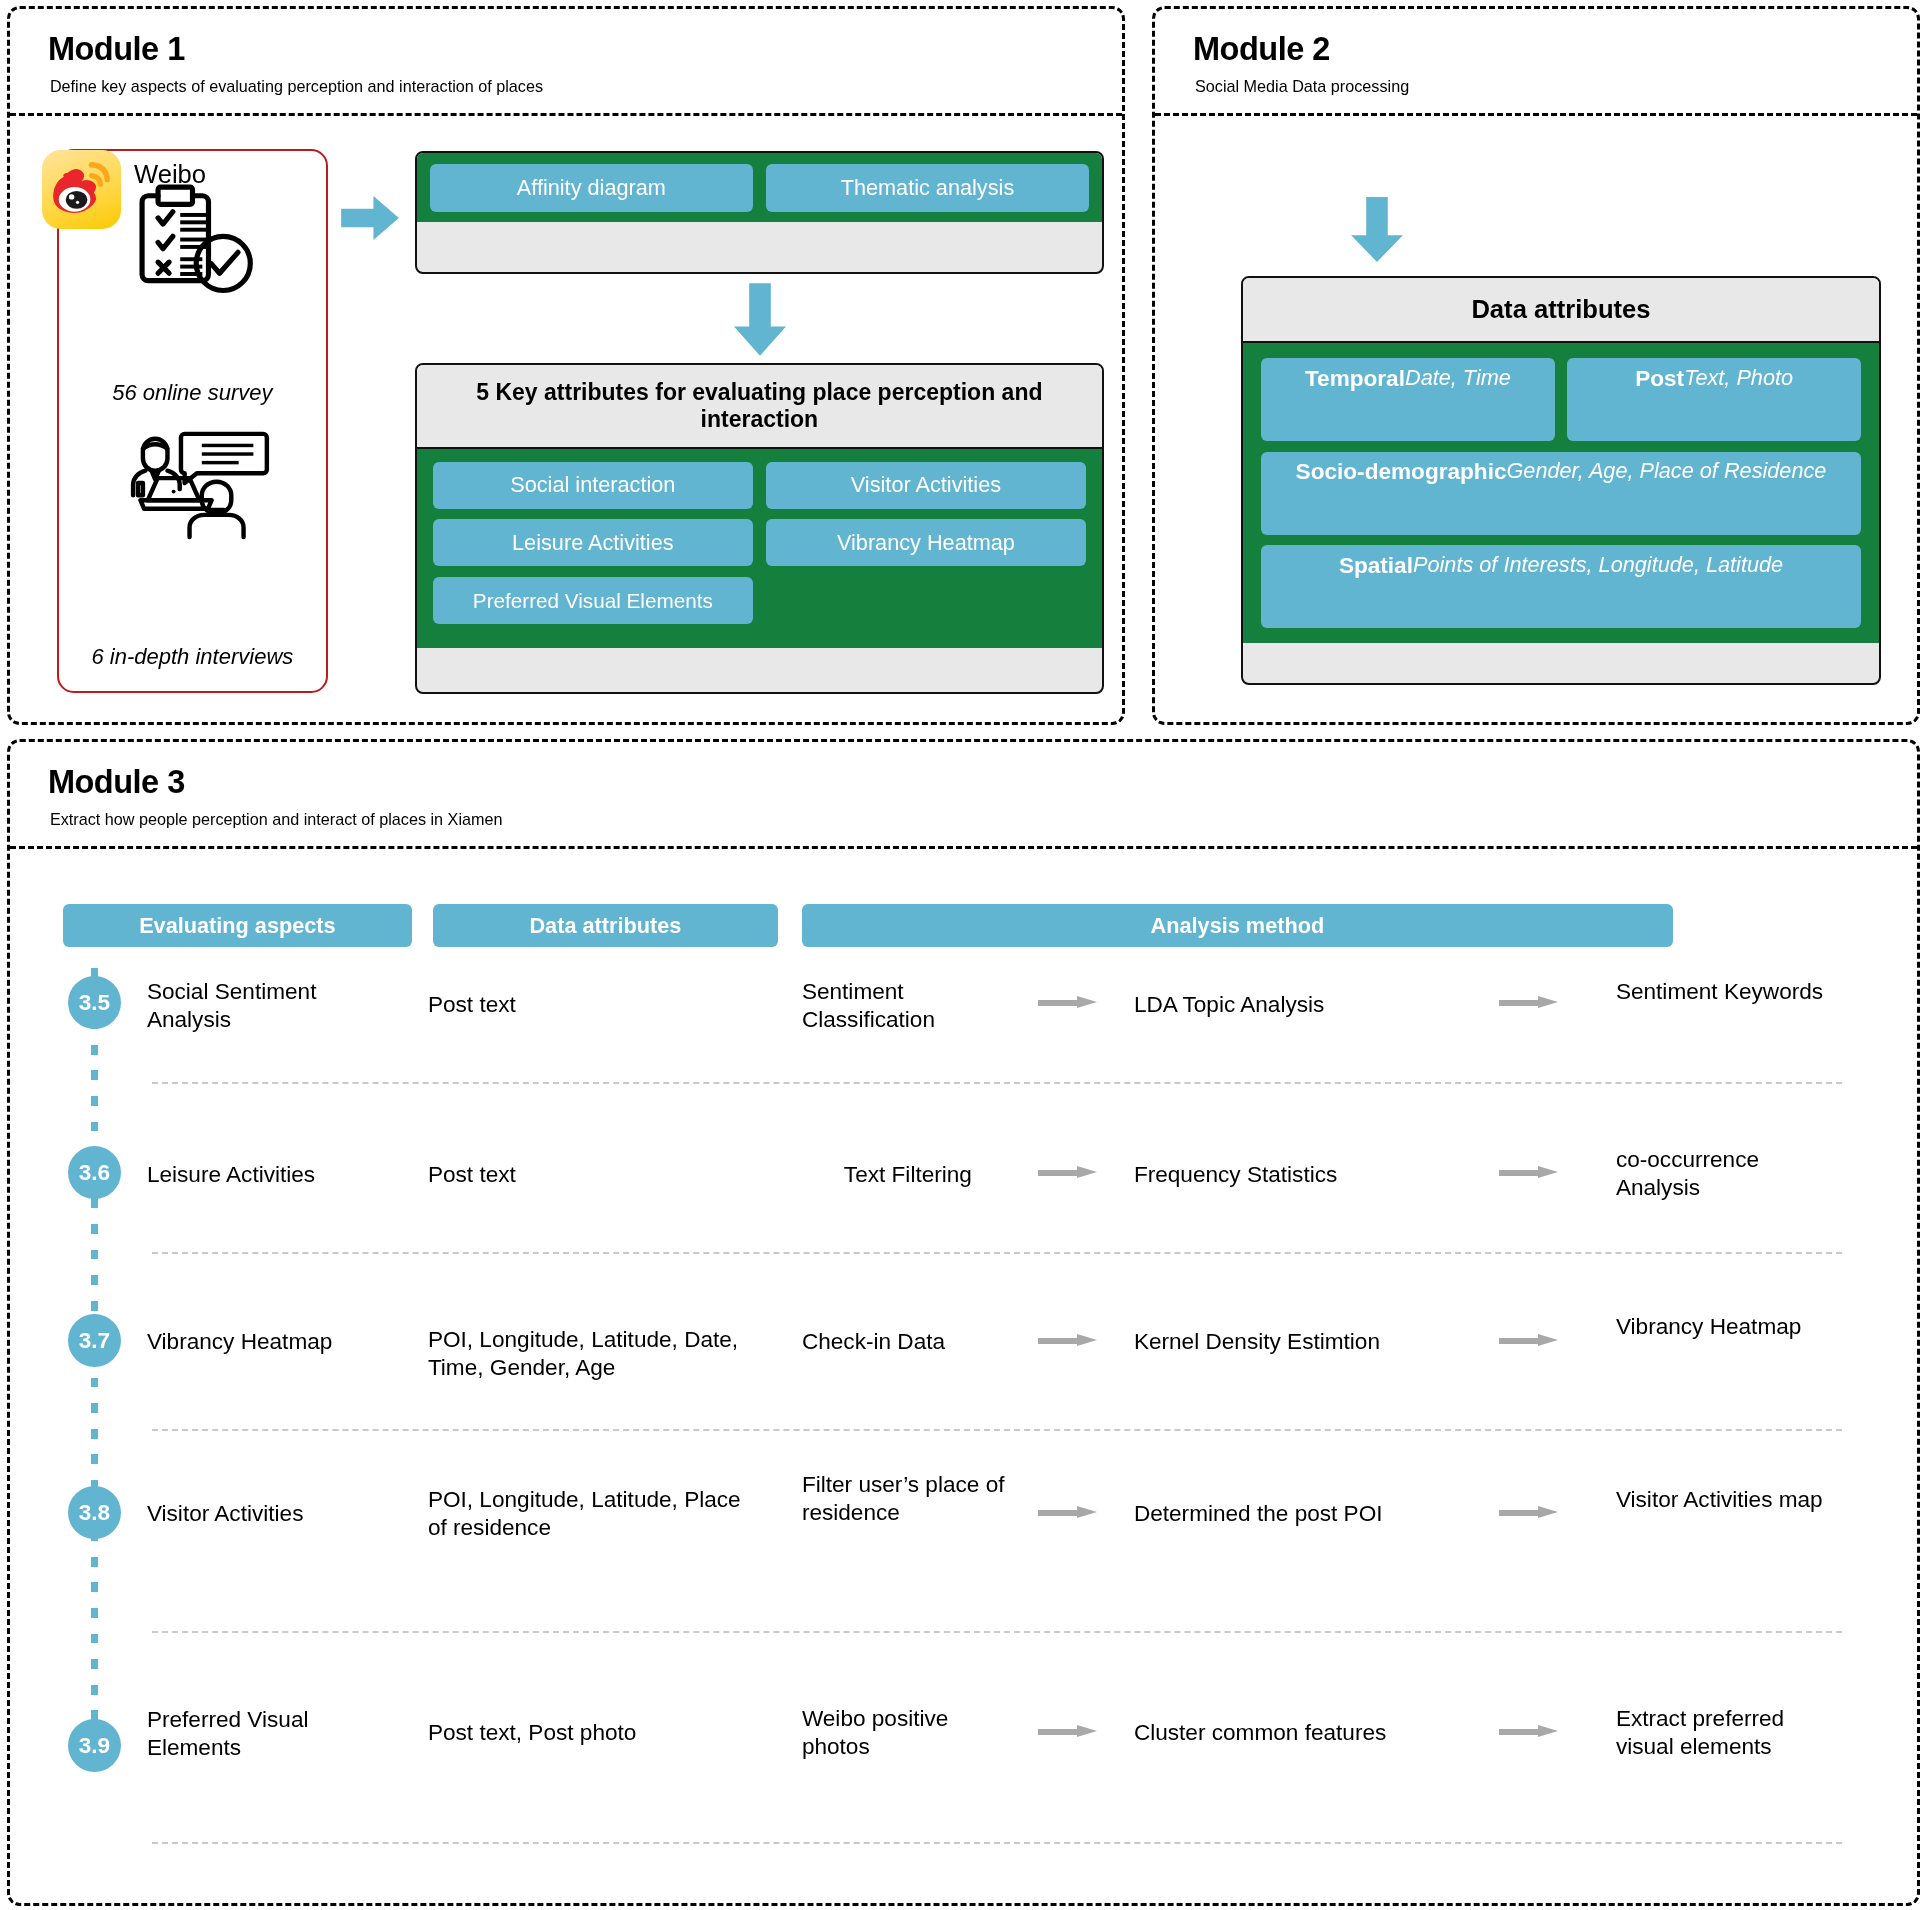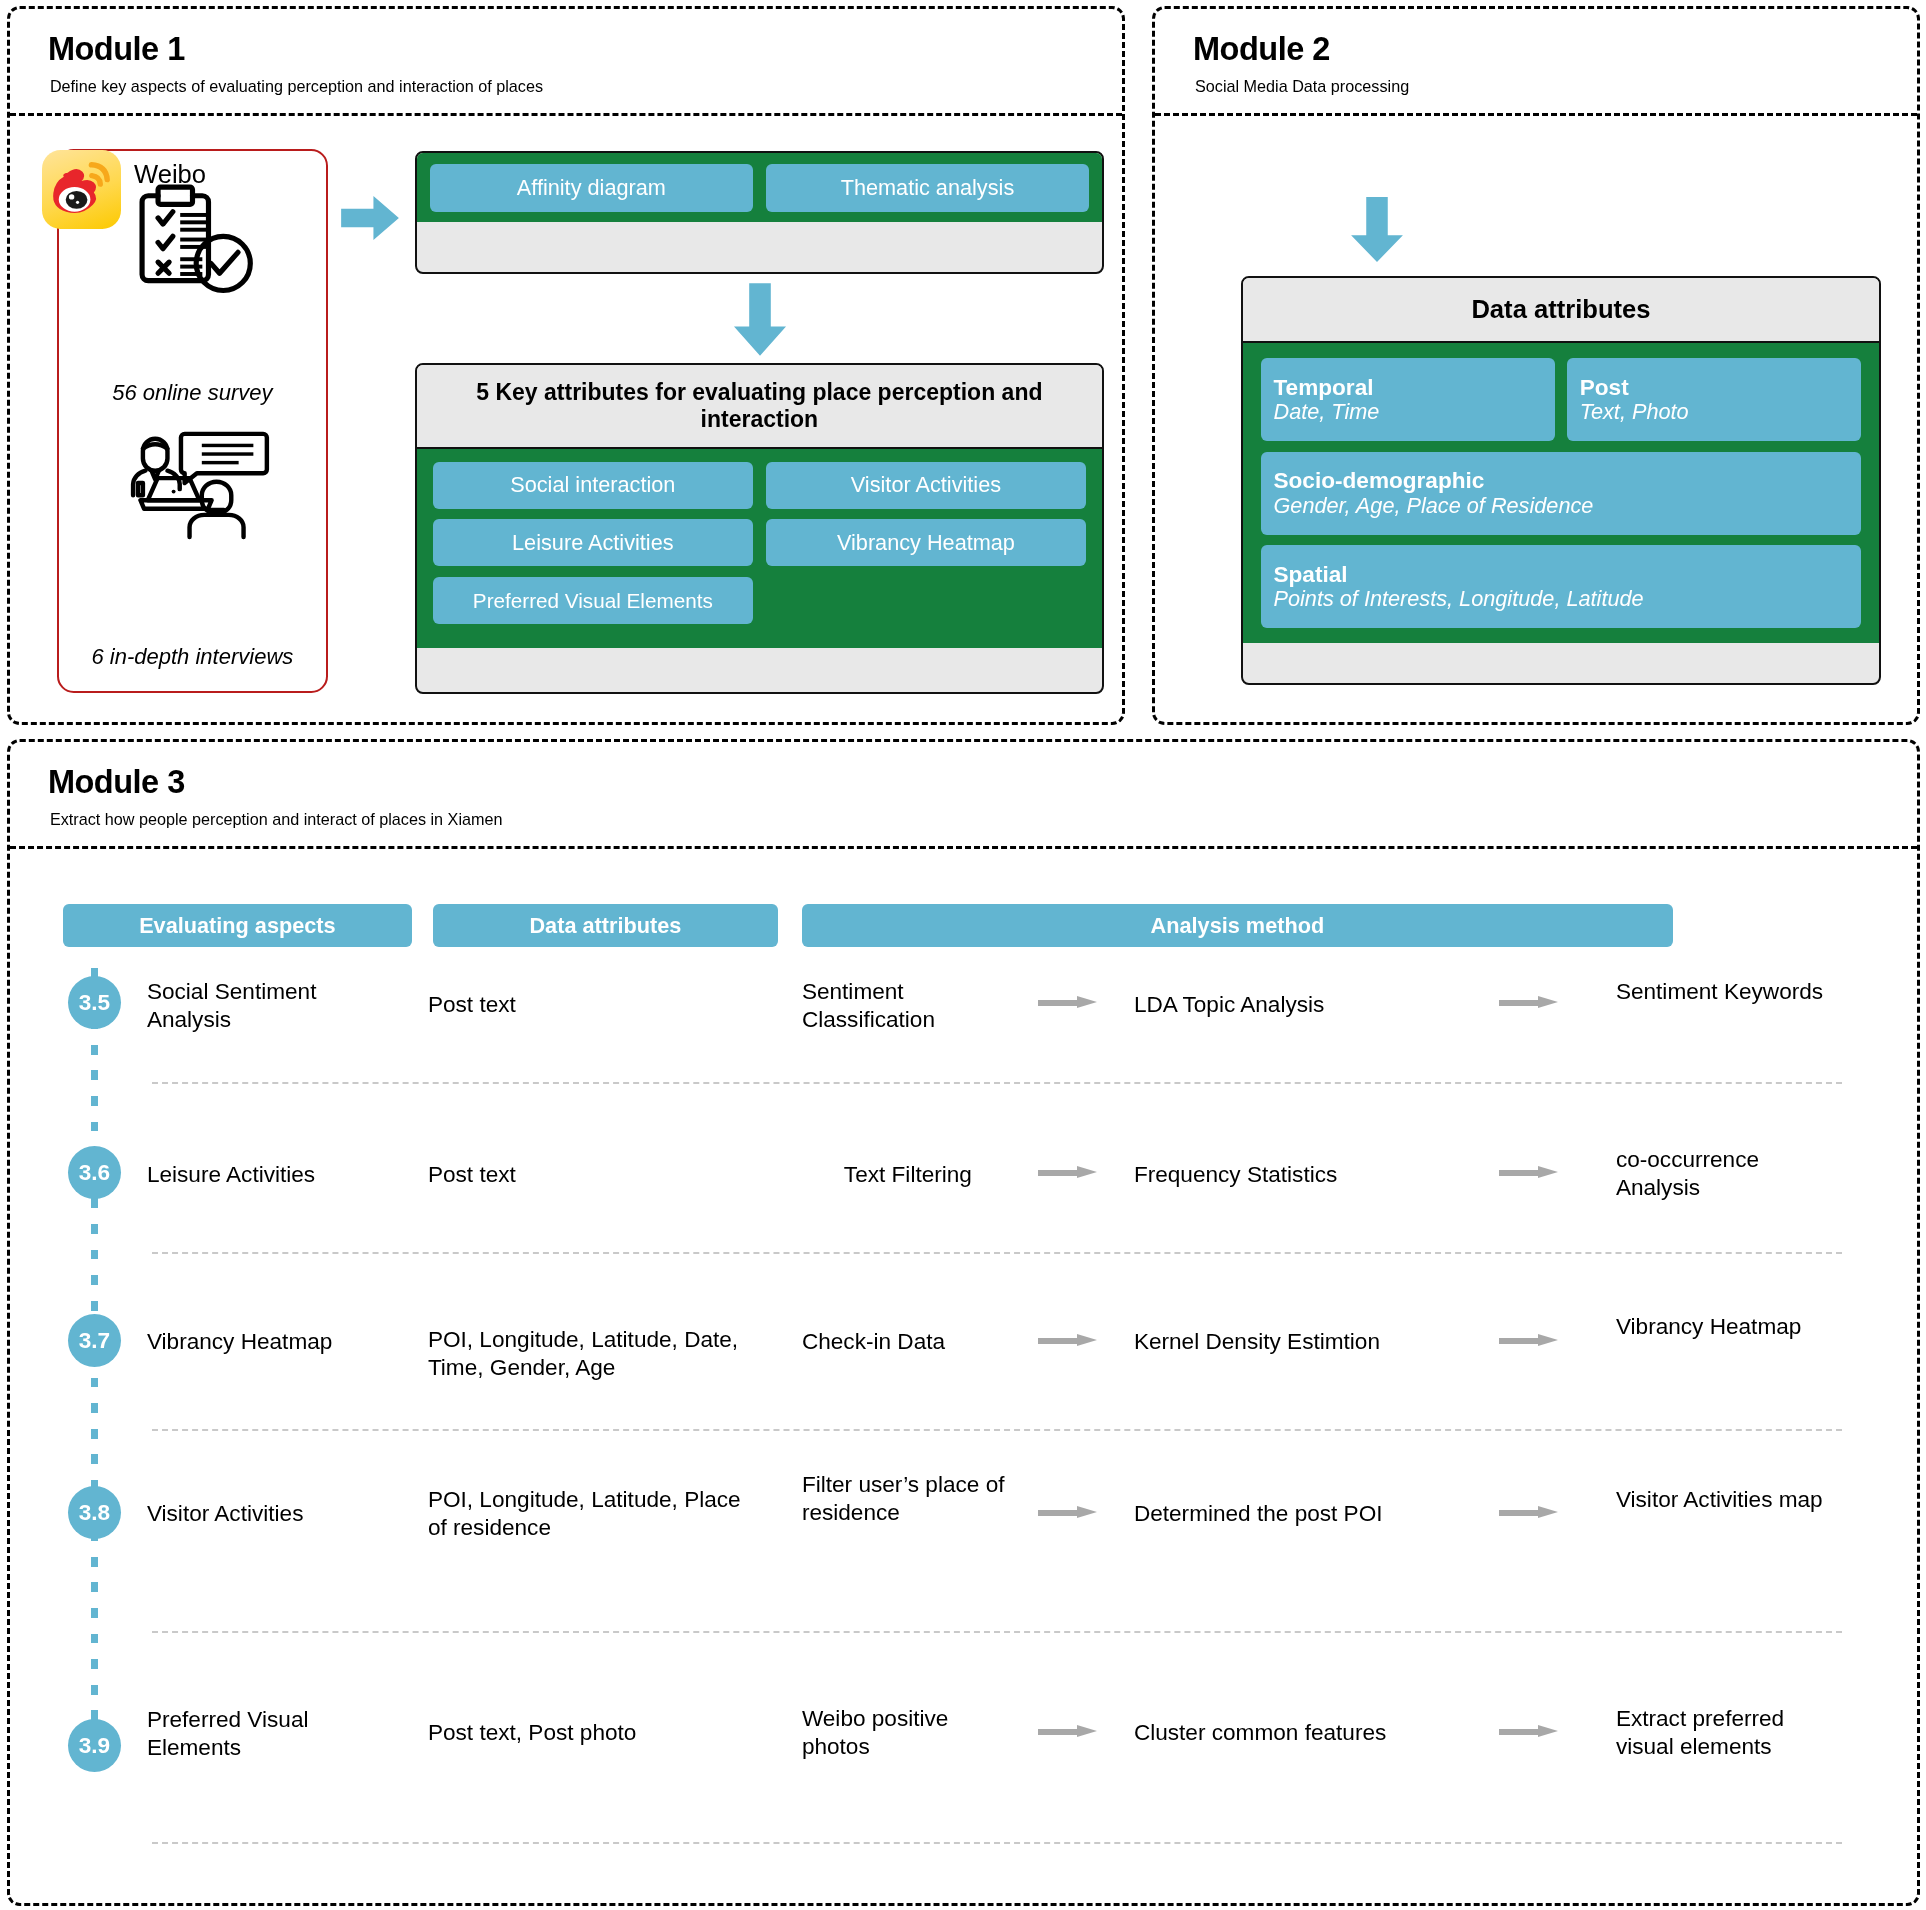--- a/index.html
+++ b/index.html
@@ -110,21 +110,21 @@
   }
   #weibo-label{position:absolute;left:134px;top:160px;font-size:25.6px;}
 
   #data-attrs{left:1241px;top:276px;width:640px;height:409px;}
   #data-attrs .panel-title{height:65px;font-size:25.6px;}
   #da2-body{padding:14.8px 17.7px;}
   .da2-row{display:flex;gap:11.8px;margin-bottom:10.8px;}
   .attr-box{
     background:#62b5d1;color:#fff;border-radius:5.9px;
     box-sizing:border-box;padding:7.9px 12.8px;
-    display:flex;flex-direction:column;justify-content:center;
+    display:flex;flex-direction:row;justify-content:center;
   }
   .attr-name{font-size:22.6px;font-weight:bold;line-height:1.12;}
   .attr-vals{font-size:21.7px;font-style:italic;line-height:1.12;}
   #attr-temporal{flex:1;height:83px;}
   #attr-post{flex:1;height:83px;}
   #attr-socio{width:100%;height:83px;}
   #attr-spatial{width:100%;height:83px;}
 
   
   #module3{left:6.9px;top:739px;width:1913px;height:1167px;}

